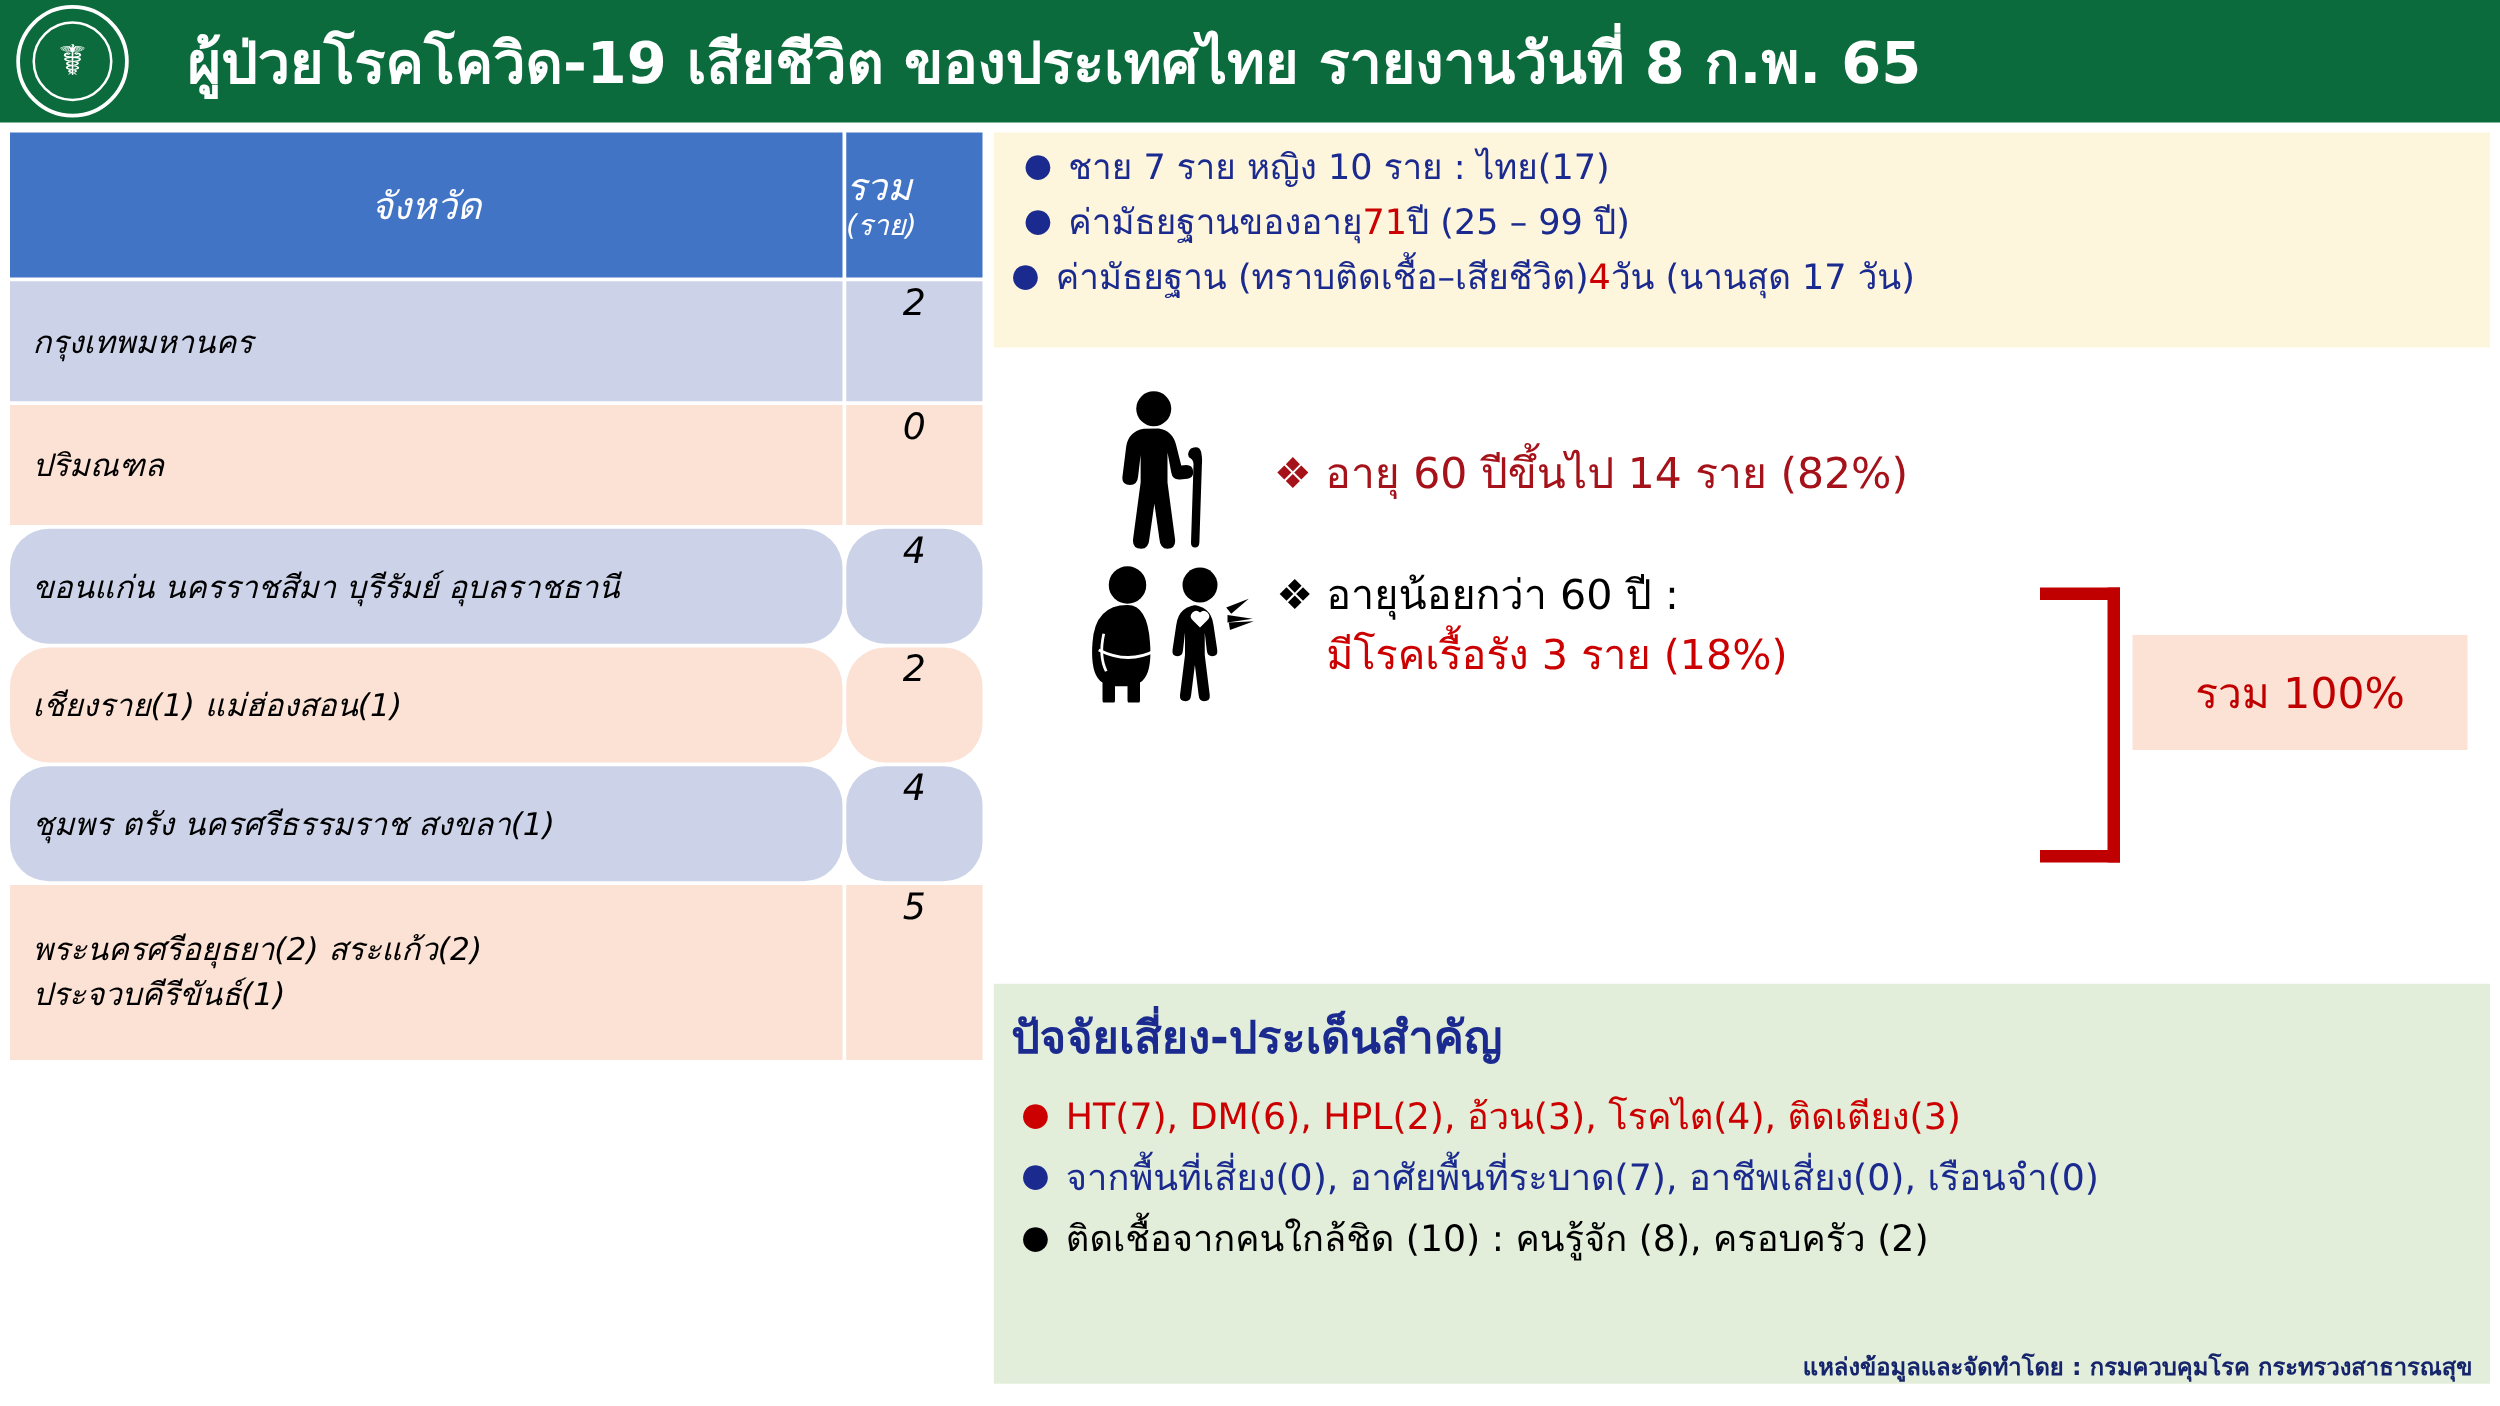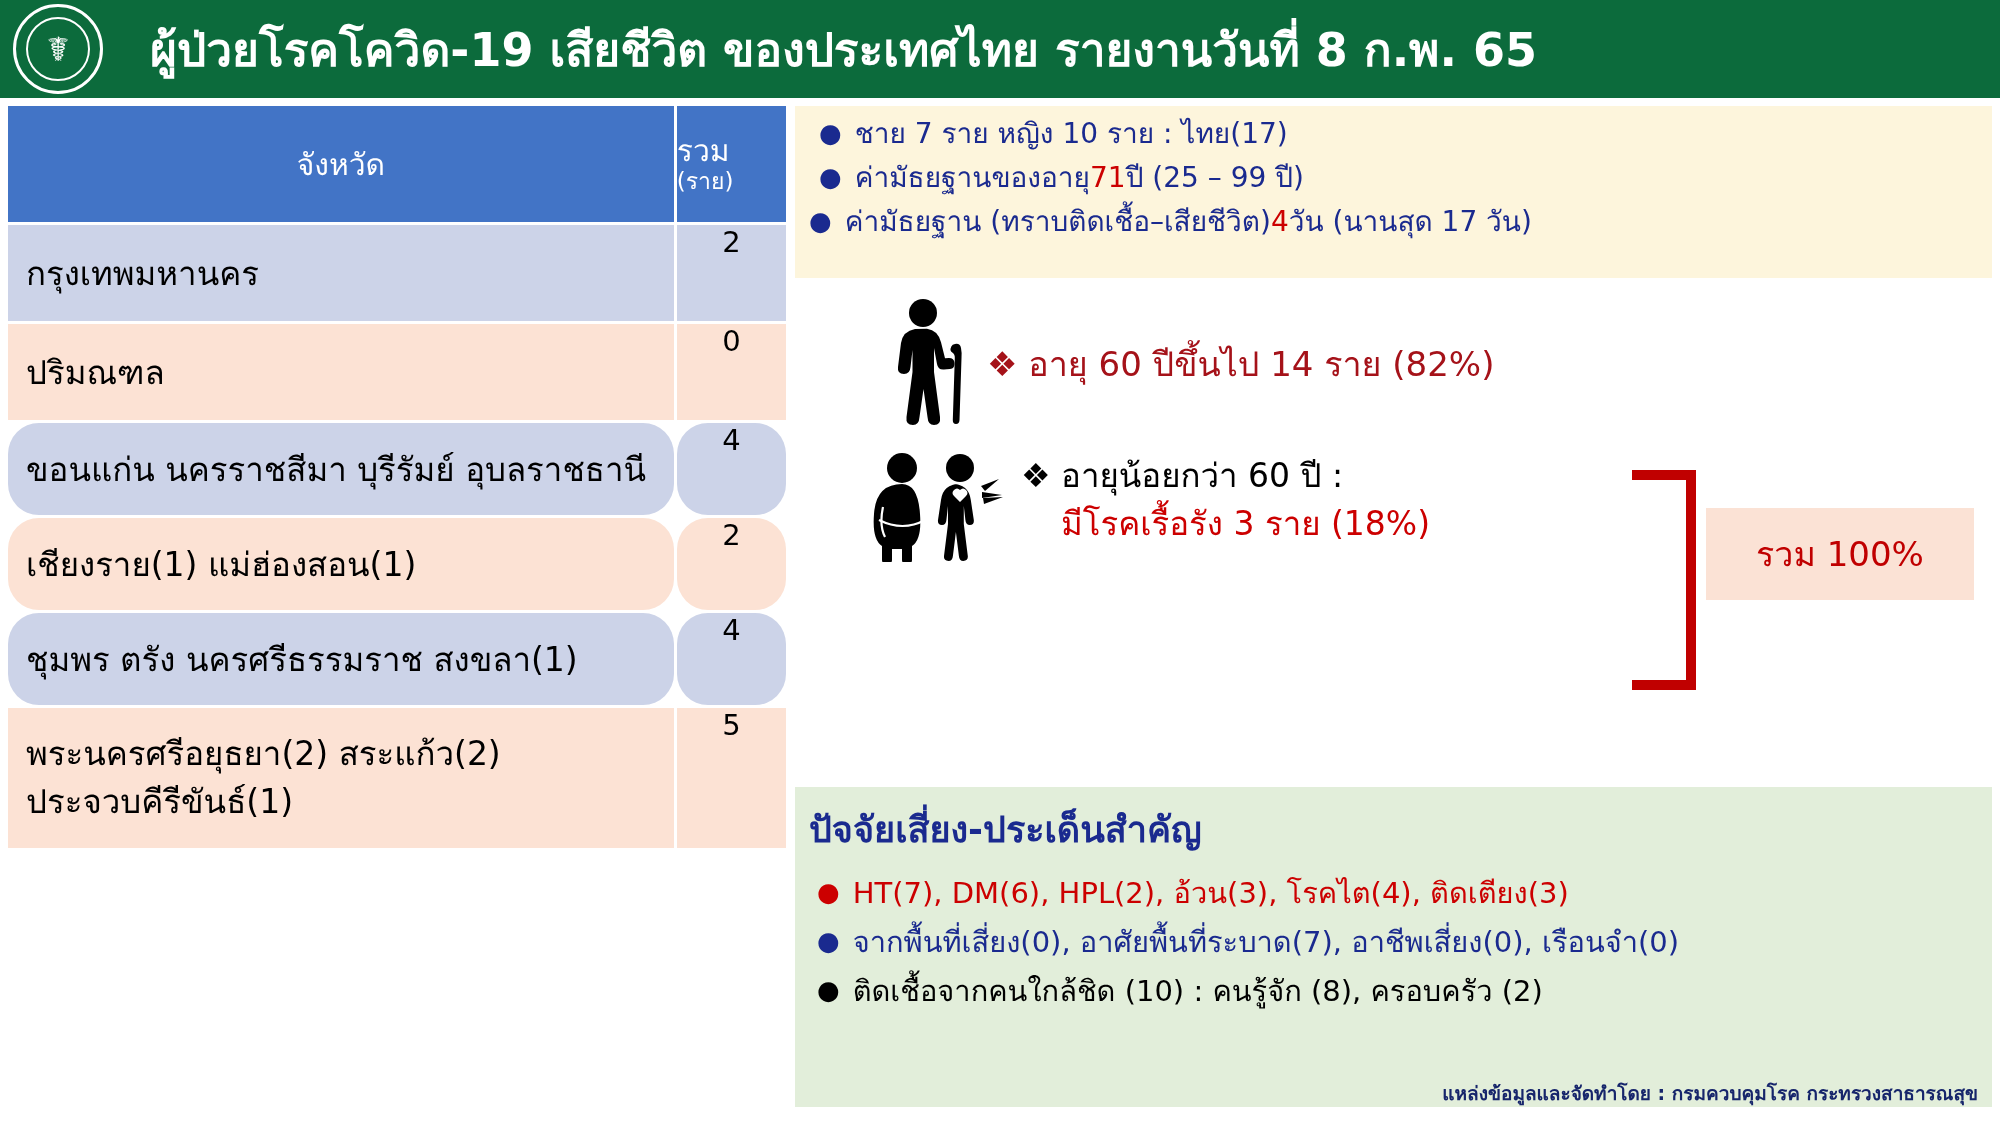--- a/index.html
+++ b/index.html
@@ -40,27 +40,27 @@
     display:flex;align-items:center;
     color:#ffffff;
     font-size:46px;font-weight:bold;
     letter-spacing:0px;
     white-space:nowrap;
   }
   .hl-yellow{color:#ffff00;}
 
   
   .table{
-    position:absolute;left:8px;top:106px;width:778px;
+    position:absolute;left:8px;top:106px;width:778px;font-style:italic;
   }
   .trow{display:flex;width:100%;margin-bottom:3px;}
   .c-prov{
     width:676px;box-sizing:border-box;
     padding:0 18px;display:flex;align-items:center;
-    font-size:33px;color:#000000;
+    font-size:25px;color:#000000;
   }
   .c-tot{
     width:111px;margin-left:3px;box-sizing:border-box;
     display:flex;align-items:flex-start;justify-content:center;
     font-size:29px;color:#000000;
   }
   .thead .c-prov,.thead .c-tot{
     background:#4274c6;color:#ffffff;font-weight:normal;
   }
   .thead .c-prov{
@@ -96,21 +96,21 @@
   }
   .bl-indent{padding-left:14px;}
   .red{color:#cc0000;}
 
   
   .panel-white{
     position:absolute;left:795px;top:280px;width:1197px;height:468px;
     background:#ffffff;
   }
   .pic-row{position:absolute;display:flex;align-items:center;}
-  .pic-row-1{left:90px;top:18px;}
+  .pic-row-1{left:90px;top:32px;gap:32px;}
   .pic-row-2{left:72px;top:172px;align-items:flex-start;}
   .fig{flex:0 0 auto;}
   .txt-60plus{
     font-size:34px;color:#a51219;white-space:nowrap;
     margin-left:12px;
   }
   .txt-under60{
     font-size:33px;color:#000000;white-space:nowrap;line-height:1.45;
     margin-left:4px;
   }

